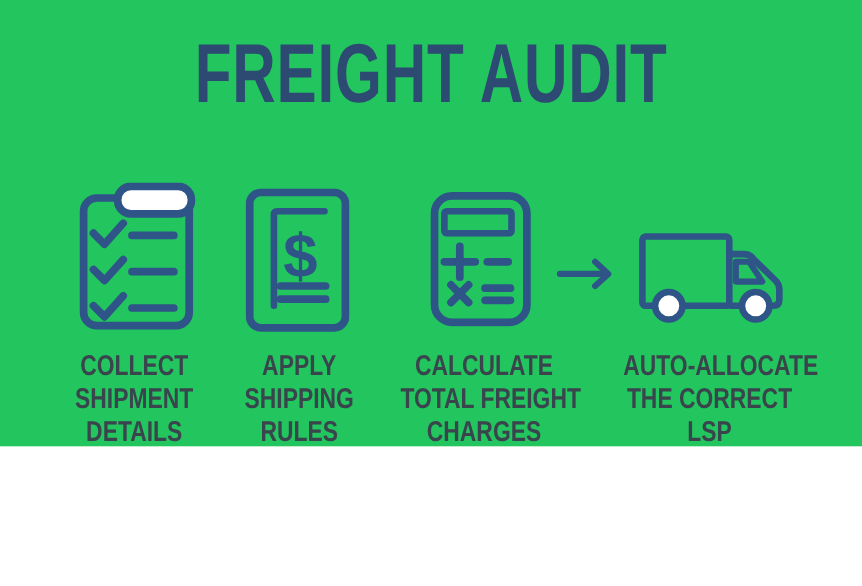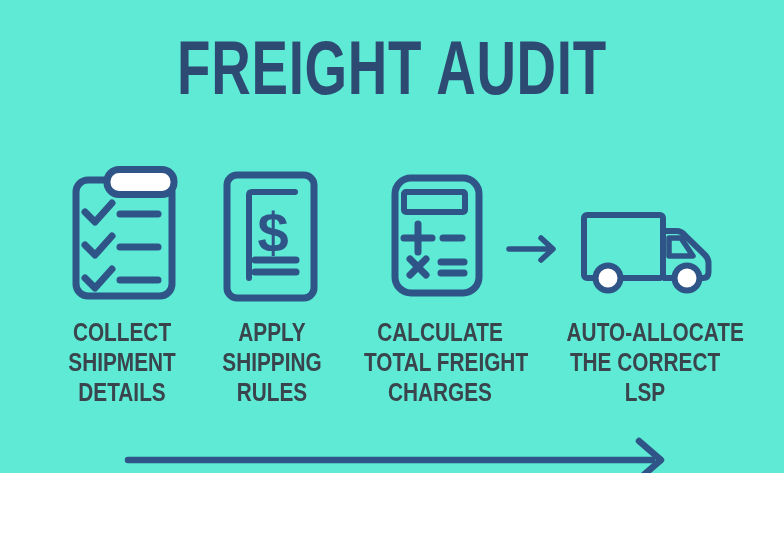--- a/index.html
+++ b/index.html
@@ -4,22 +4,22 @@
 <style>
   html, body {
     margin: 0;
     padding: 0;
     background: #ffffff;
     font-family: "Liberation Sans", sans-serif;
   }
   .canvas {
     position: relative;
     width: 784px;
-    height: 473px;
-    background: #5eead4;
+    height: 406px;
+    background: #22c55e;
     overflow: hidden;
   }
   .title {
     position: absolute;
     left: 0;
     right: 0;
     top: 30px;
     text-align: center;
     font-size: 76px;
     line-height: 76px;

